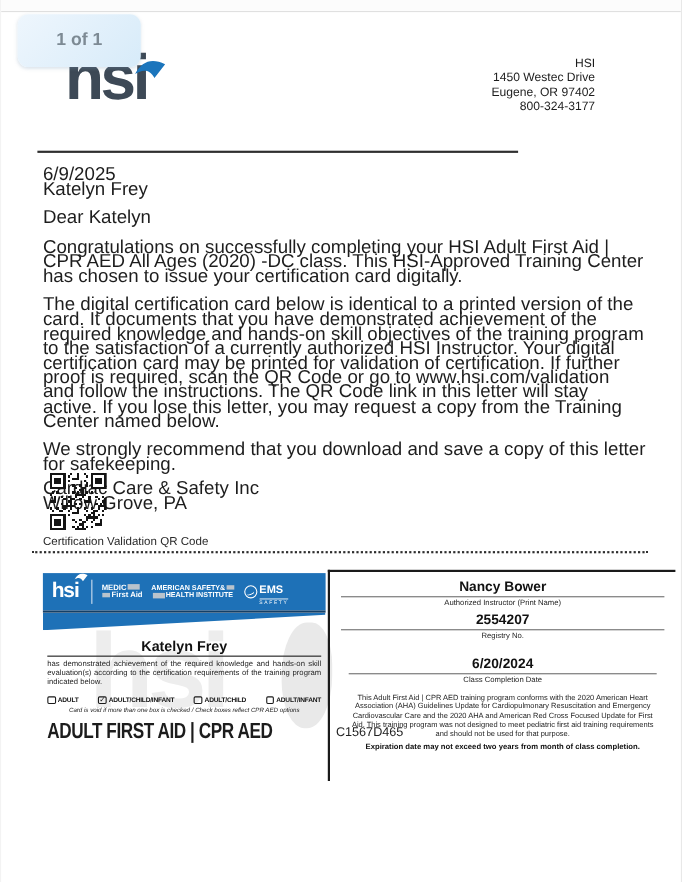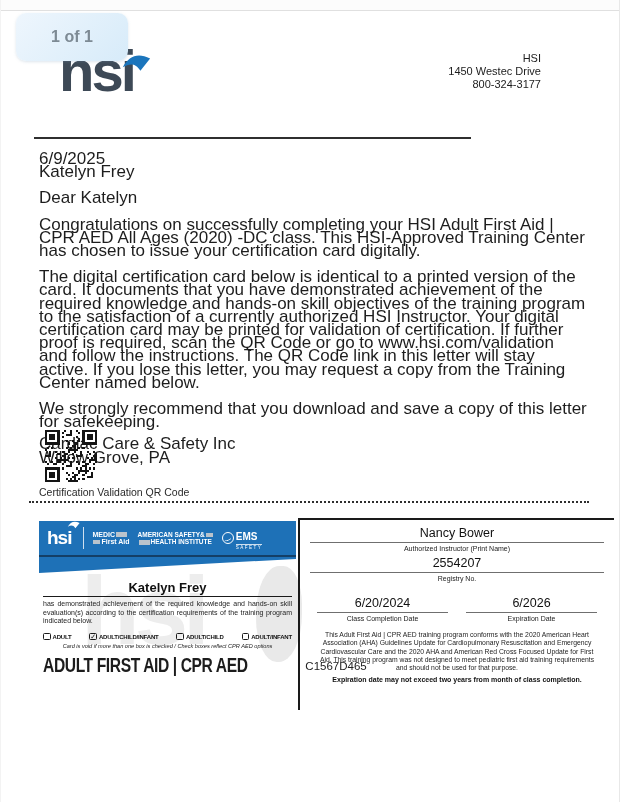--- a/index.html
+++ b/index.html
@@ -85,21 +85,21 @@
   .void-note { margin-top:3px; text-align:center; font-size:5.6px; font-style:italic; color:#222; }
   .title-row { margin-top:5px; display:flex; align-items:center; }
   .program-title { font-size:20px; font-weight:700; color:#1c1c1c; letter-spacing:-0.5px;
     transform:scaleX(0.78); transform-origin:left bottom; white-space:nowrap; }
   .card-code { margin-left:auto; font-size:11.5px; color:#222; }
 
   
   .card-right { position:absolute; left:297px; top:518px; width:316px; min-height:192px;
     border-top:2px solid #1a1a1a; border-left:2px solid #1a1a1a;
     padding:7px 8px 0 8px; text-align:center; z-index:1; }
-  .cr-value { font-size:12.5px; font-weight:400; color:#111; line-height:13px; }
+  .cr-value { font-size:12.5px; font-weight:700; color:#111; line-height:13px; }
   .cr-line { border-top:1px solid #6f6f6f; margin:2px 2px 0 2px; }
   .cr-caption { font-size:7px; color:#222; margin-top:2px; }
   .cr-row2 { display:flex; margin-top:15px; }
   .cr-cell { flex:1; padding:0 7px; }
   .cr-gap { margin-top:5px; }
   .fine-print { margin:9px auto 0; width:94%; font-size:6.8px; line-height:8.3px; color:#1d1d1d; }
   .exp-note { margin-top:4px; font-size:7px; font-weight:700; color:#111; }
 </style>
 </head>
 <body>
@@ -115,20 +115,21 @@
     <span class="word">hsi</span>
     <svg class="hsi-flag" viewBox="0 0 34 22">
       <path d="M2 17 C 9 4, 19 0, 33 7 L 22 21 C 16 11, 9 13, 2 17 Z" fill="#1b75bc"></path>
     </svg>
   </div>
   <div class="logo-rule"></div>
 
   <div class="address">
     <div>HSI</div>
     <div>1450 Westec Drive</div>
+    <div>Eugene, OR 97402</div>
     <div>800-324-3177</div>
   </div>
 
   <div class="letter">
     <div class="line">6/9/2025</div>
     <div class="line">Katelyn Frey</div>
     <p>Dear Katelyn</p>
     <p>Congratulations on successfully completing your HSI Adult First Aid | CPR AED All Ages (2020) -DC class. This HSI-Approved Training Center has chosen to issue your certification card digitally.</p>
     <p>The digital certification card below is identical to a printed version of the card. It documents that you have demonstrated achievement of the required knowledge and hands-on skill objectives of the training program to the satisfaction of a currently authorized HSI Instructor. Your digital certification card may be printed for validation of certification. If further proof is required, scan the QR Code or go to www.hsi.com/validation and follow the instructions. The QR Code link in this letter will stay active. If you lose this letter, you may request a copy from the Training Center named below.</p>
     <p>We strongly recommend that you download and save a copy of this letter for safekeeping.</p>
@@ -362,22 +363,17 @@
     <div class="cr-caption">Authorized Instructor (Print Name)</div>
     <div class="cr-value cr-gap">2554207</div>
     <div class="cr-line"></div>
     <div class="cr-caption">Registry No.</div>
     <div class="cr-row2">
       <div class="cr-cell">
         <div class="cr-value">6/20/2024</div>
         <div class="cr-line"></div>
         <div class="cr-caption">Class Completion Date</div>
       </div>
-      <div class="cr-cell">
-        <div class="cr-value">6/2026</div>
-        <div class="cr-line"></div>
-        <div class="cr-caption">Expiration Date</div>
-      </div>
     </div>
     <div class="fine-print">This Adult First Aid | CPR AED training program conforms with the 2020 American Heart Association (AHA) Guidelines Update for Cardiopulmonary Resuscitation and Emergency Cardiovascular Care and the 2020 AHA and American Red Cross Focused Update for First Aid. This training program was not designed to meet pediatric first aid training requirements and should not be used for that purpose.</div>
     <div class="exp-note">Expiration date may not exceed two years from month of class completion.</div>
   </div>
 </div>
 
 </body></html>

